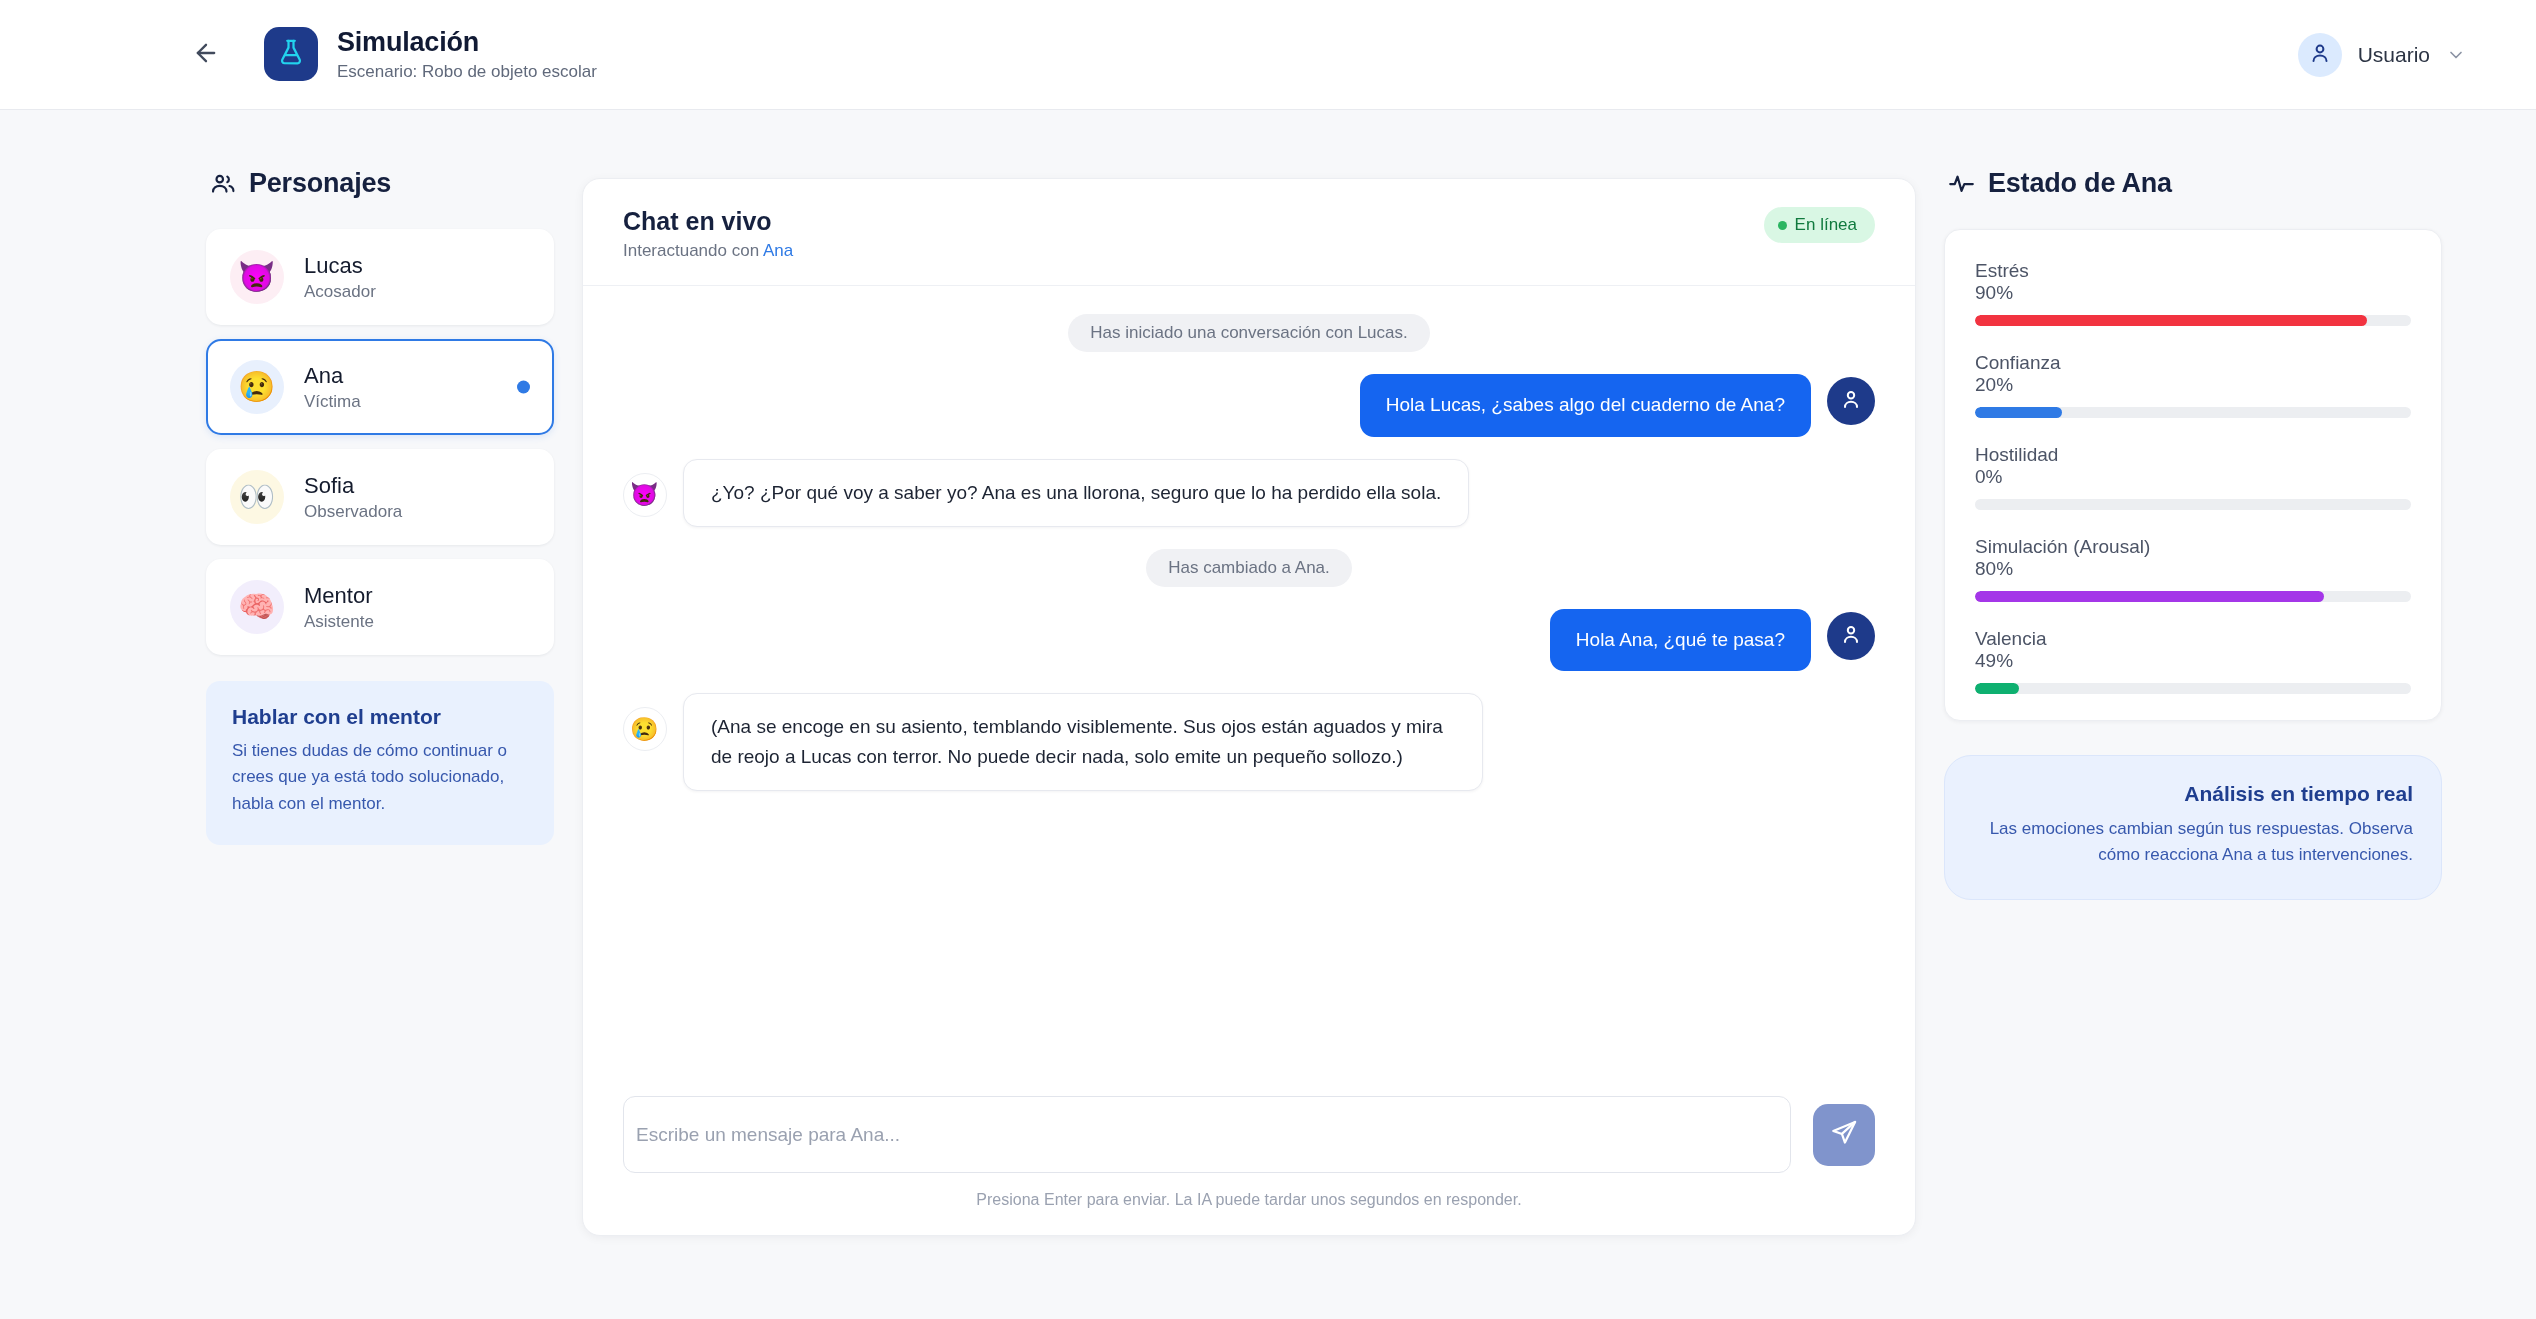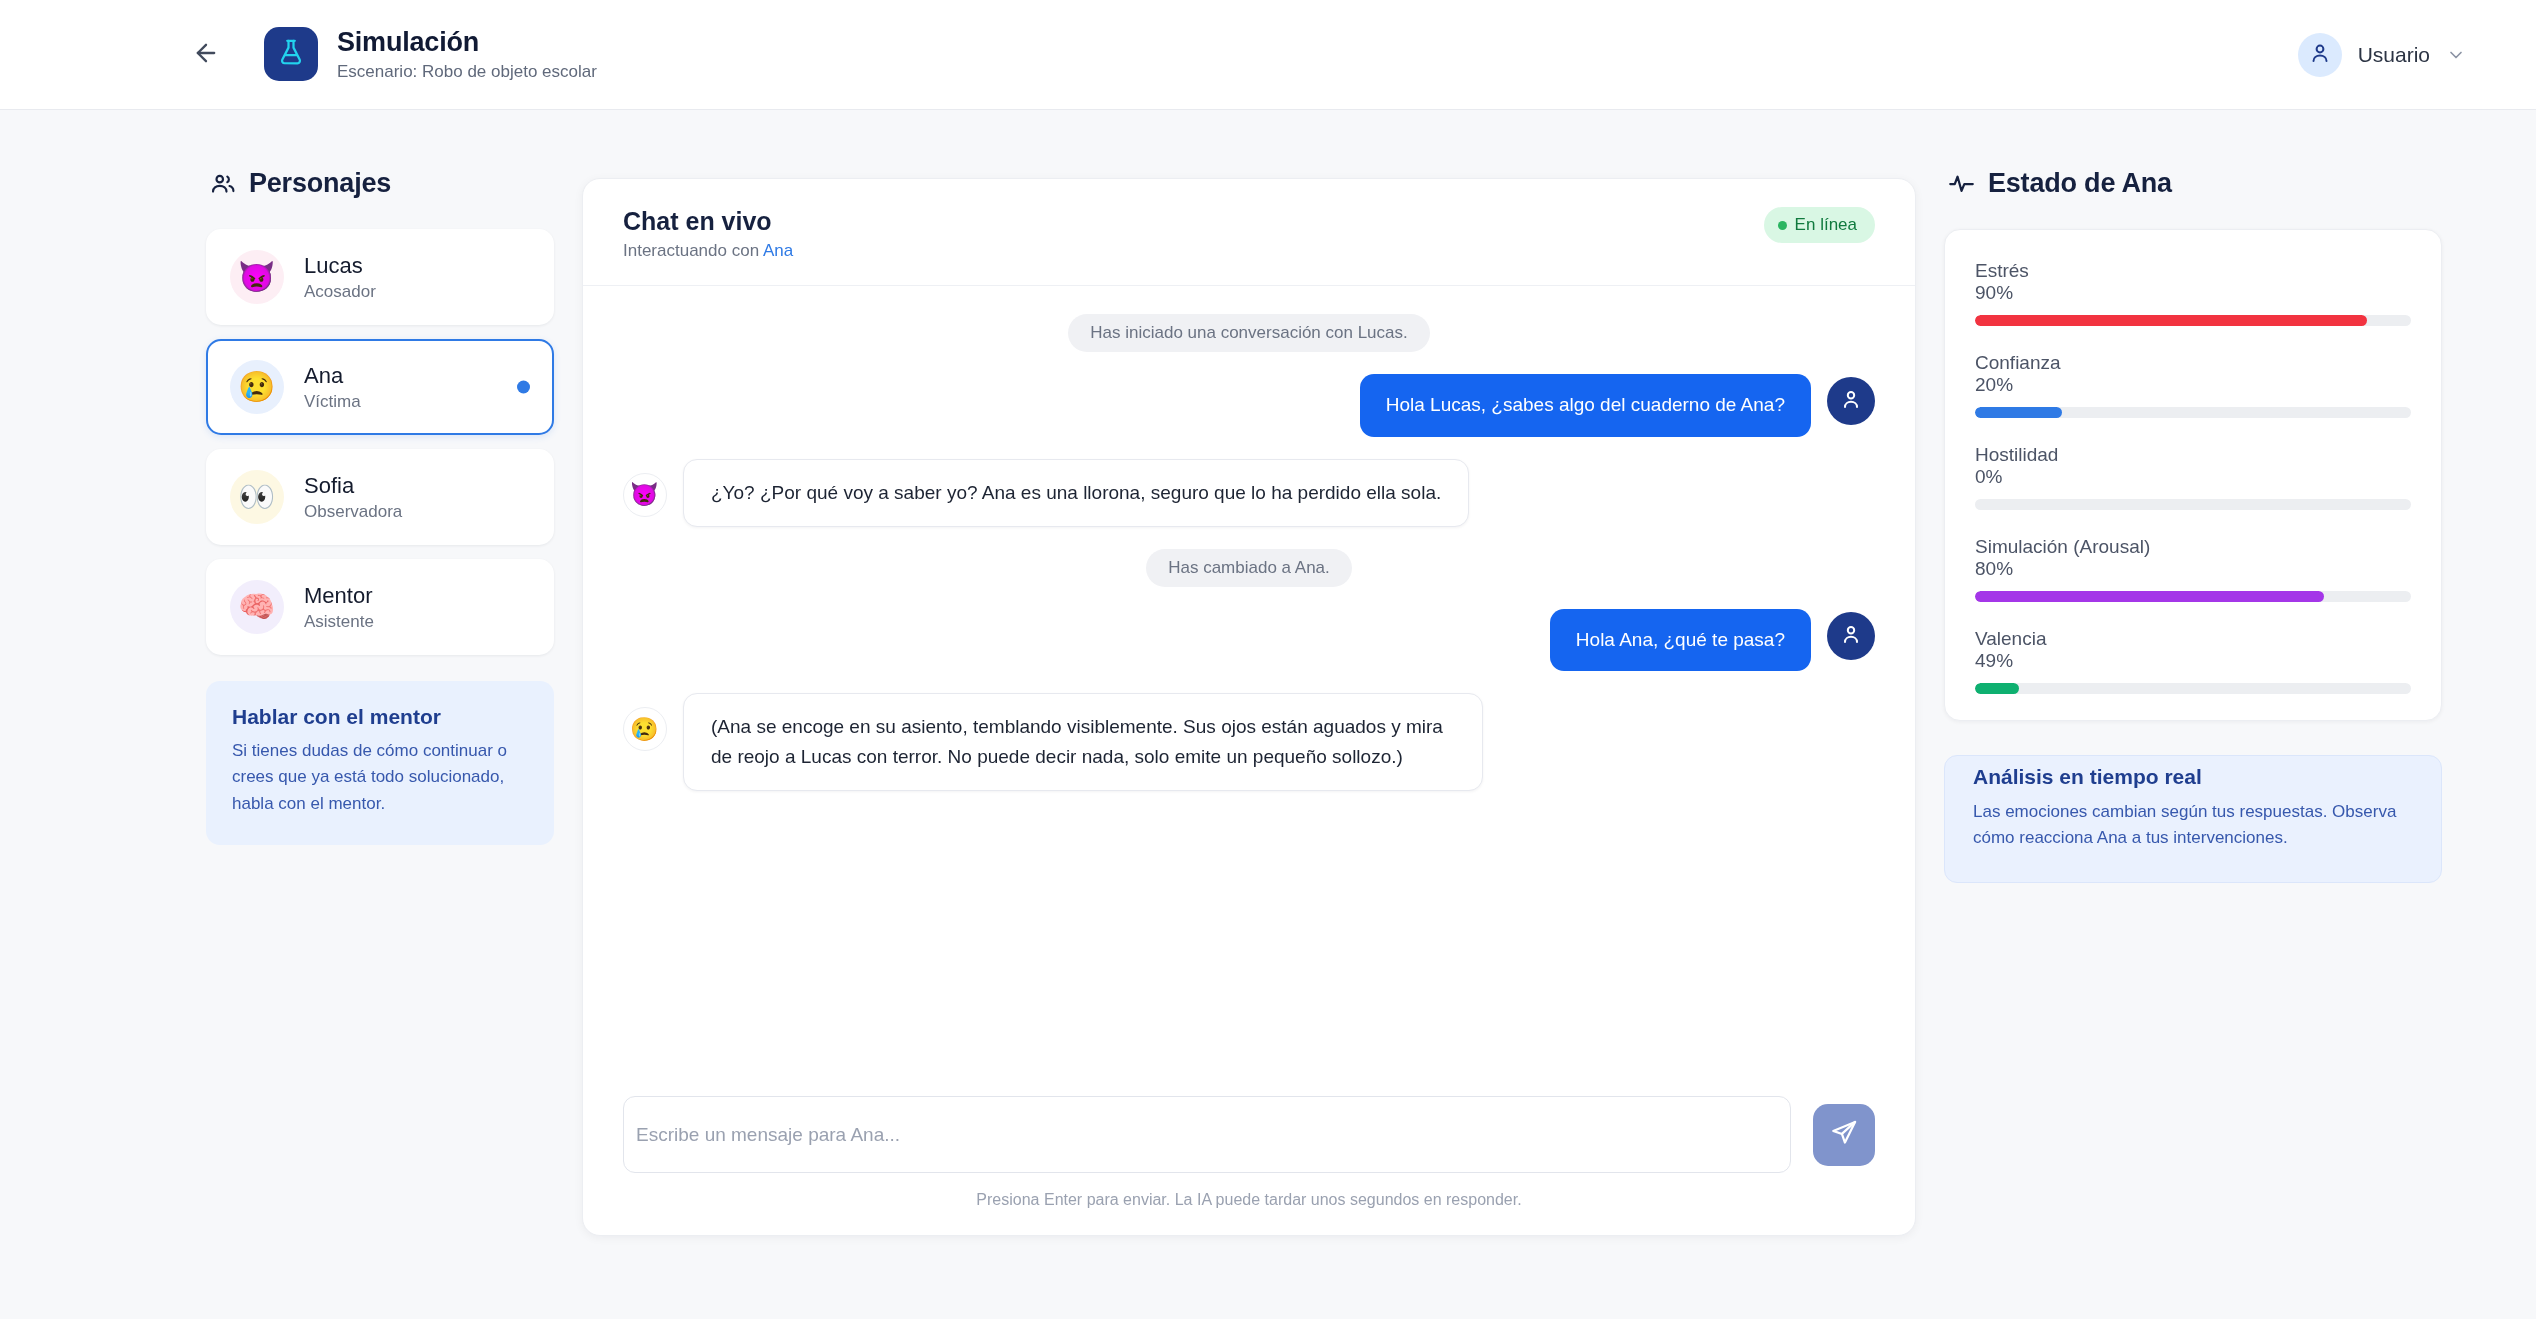--- a/index.html
+++ b/index.html
@@ -64,21 +64,21 @@
   
   .page {
     display: flex;
     align-items: flex-start;
     gap: 28px;
     padding: 58px 94px 0 206px;
     height: calc(1319px - 110px);
   }
   .col-left  { width: 348px; flex: 0 0 348px; }
   .col-mid   { flex: 1 1 auto; }
-  .col-right { width: 498px; flex: 0 0 498px; }
+  .col-right { width: 498px; flex: 0 0 498px; text-align: right; }
 
   
   .sec-head {
     display: flex; align-items: center; gap: 13px;
     margin-bottom: 30px; padding-left: 4px;
   }
   .sec-head .ic { color: #16213f; display: flex; align-items: center; }
   .sec-head h2 {
     font-size: 27px; font-weight: 700; color: #16213f; letter-spacing: -0.2px;
   }
@@ -248,22 +248,22 @@
   .metric-val   { font-size: 19px; color: #4c5466; }
   .track {
     height: 11px; border-radius: 999px; background: #eceef1; overflow: hidden;
   }
   .fill { height: 100%; border-radius: 999px; }
 
   .analysis-card {
     margin-top: 34px;
     background: #eaf1fe;
     border: 1px solid #dbe6fb;
-    border-radius: 13px;
-    padding: 9px 28px 30px;
+    border-radius: 27px;
+    padding: 26px 28px 30px;
   }
   .analysis-card h3 {
     font-size: 21px; font-weight: 700; color: #1f3e8f; margin-bottom: 10px;
   }
   .analysis-card p { font-size: 17px; line-height: 1.55; color: #3758ad; }
 </style>
 </head>
 <body>
 
 <div class="topbar">

